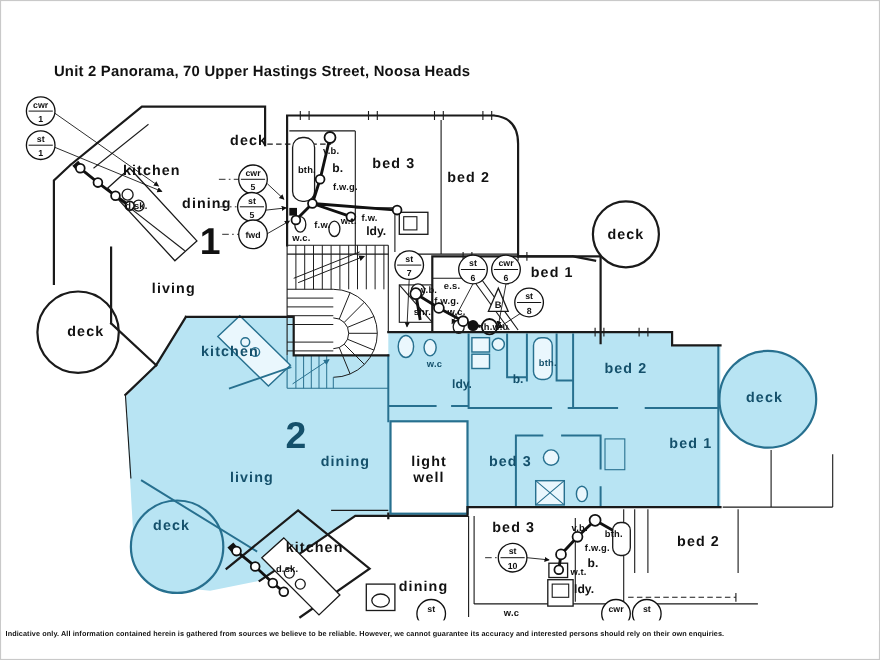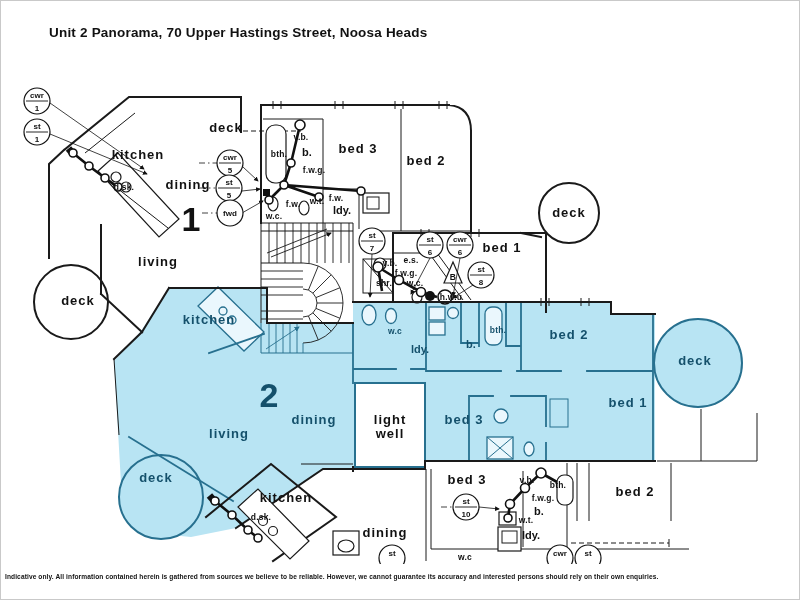--- a/index.html
+++ b/index.html
@@ -1,18 +1,18 @@
 <!DOCTYPE html>
 <html><head>
 <meta charset="utf-8">
 <style>
   html,body{margin:0;padding:0;background:#e8e8e8;}
   #page{position:relative;width:800px;height:600px;background:#ffffff;border:1px solid #c9c9c9;
         box-sizing:border-box;overflow:hidden;font-family:"Liberation Sans",sans-serif;margin:0 auto;}
-  #title{position:absolute;left:48px;top:24px;font-size:13.5px;font-weight:bold;color:#111;letter-spacing:.2px;}
+  #title{position:absolute;left:48px;top:56px;font-size:13.5px;font-weight:bold;color:#111;letter-spacing:.2px;}
   #footer{position:absolute;left:4px;top:572px;font-size:6.6px;font-weight:bold;color:#111;letter-spacing:.1px;}
   svg{position:absolute;left:0;top:0;display:block;}
   
   .wall{stroke:#1a1a1a;stroke-width:2;fill:none;stroke-linecap:square;}
   .wallthin{stroke:#1a1a1a;stroke-width:1;fill:none;}
   .twall{stroke:#27708f;stroke-width:1.8;fill:none;stroke-linecap:square;}
   .twallthin{stroke:#27708f;stroke-width:1;fill:none;}
   .dash{stroke-dasharray:5 3;}
   .dashdot{stroke-dasharray:6 3 1.5 3;}
   .tread{stroke:#1a1a1a;stroke-width:.9;fill:none;}

